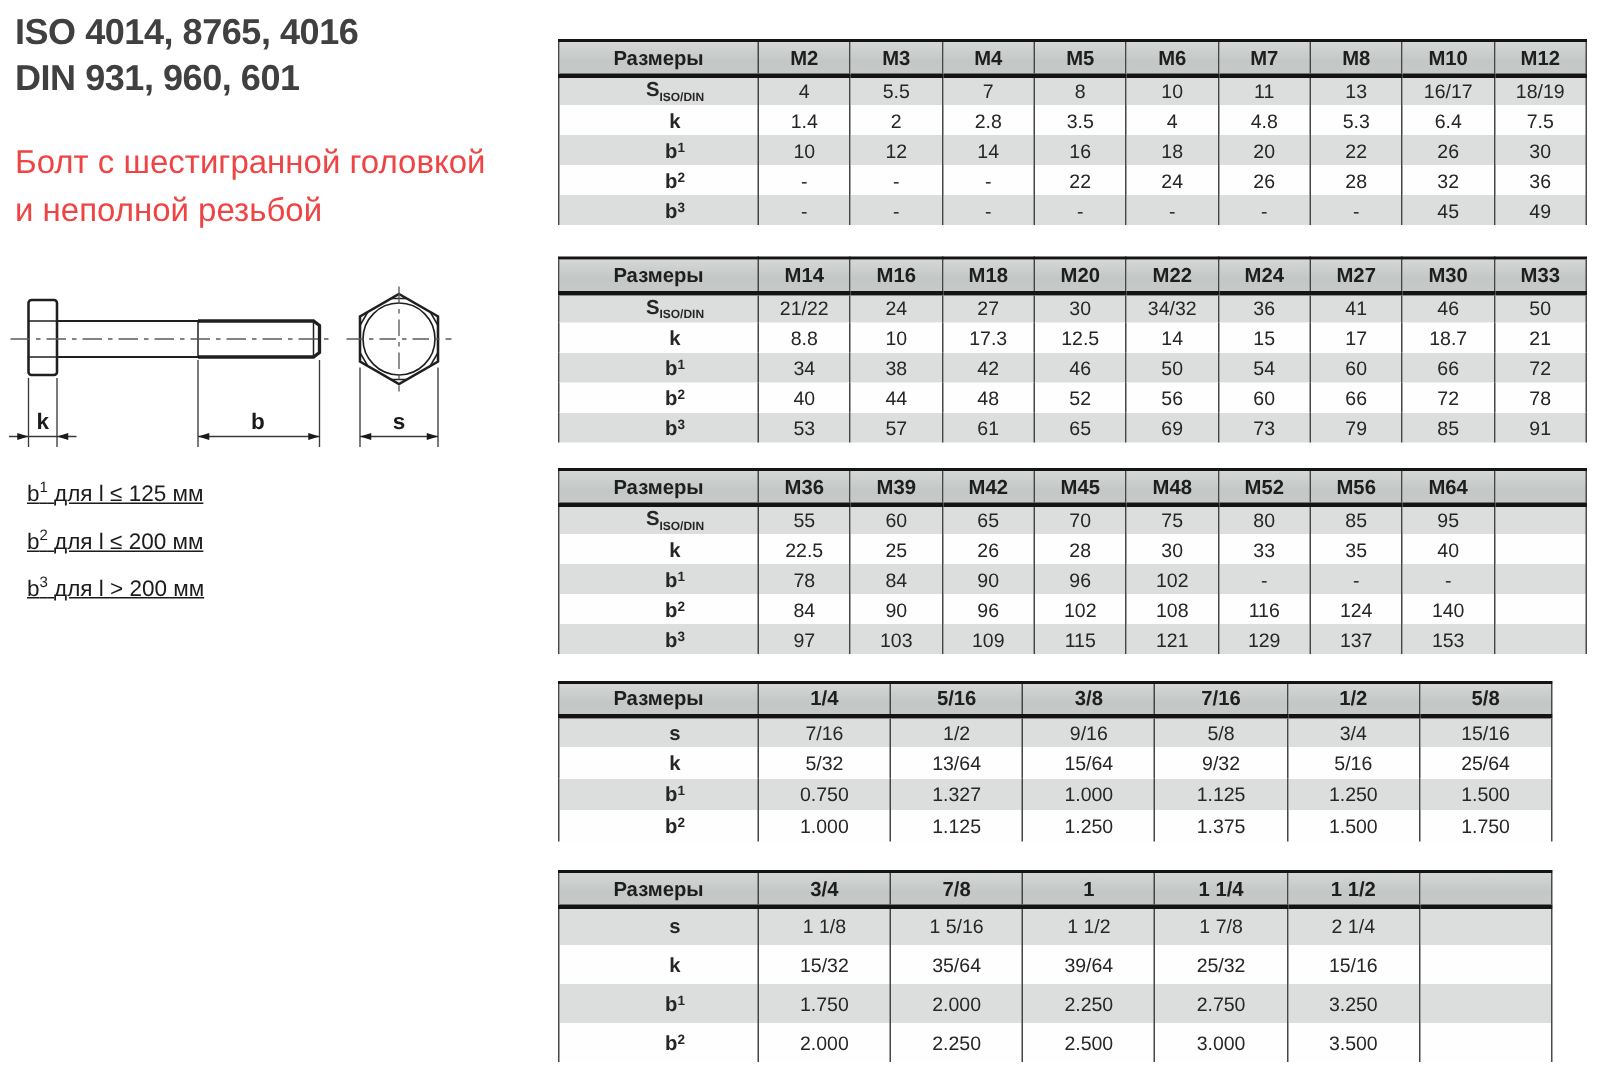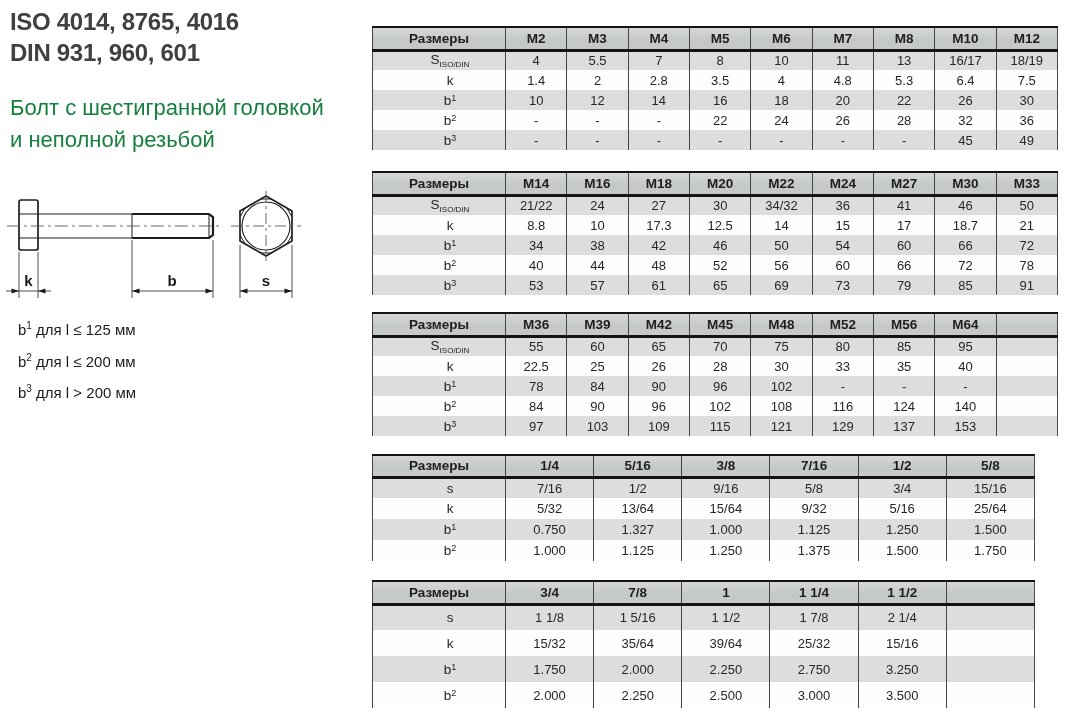--- a/index.html
+++ b/index.html
@@ -4,41 +4,41 @@
 <style>
   * { margin:0; padding:0; box-sizing:border-box; }
   html,body { background:#ffffff; }
   body { font-family:"Liberation Sans", sans-serif; color:#262626; }
   .page { position:relative; width:1067px; height:720px; background:#ffffff; overflow:hidden; }
 
   
   .title { position:absolute; left:10px; top:6px; font-size:24px; font-weight:bold;
            line-height:31px; color:#404040; letter-spacing:-0.3px; white-space:nowrap; }
   .subtitle { position:absolute; left:10px; top:92px; font-size:22px; line-height:32px;
-              color:#15803d; white-space:nowrap; }
+              color:#ef4444; white-space:nowrap; }
   .drawing { position:absolute; left:5px; top:188px; }
   .dim-label { font-family:"Liberation Sans",sans-serif; font-size:15px; font-weight:bold; fill:#1a1a1a; }
-  .footnotes { position:absolute; left:18px; top:312px; font-size:15px; line-height:27.5px; color:#1b1b1b; }
+  .footnotes { position:absolute; left:18px; top:312px; font-size:15px; line-height:27.5px; color:#1b1b1b;text-decoration:underline; }
   .footnotes sup { font-size:10px; }
 
   
   .tables-col { position:absolute; left:372px; top:26px; width:690px; }
   table.dim-table { border-collapse:collapse; table-layout:fixed;
                     border-left:1px solid #4a4a4a; border-right:1px solid #4a4a4a;
                     border-top:2px solid #141414; background:#ffffff; }
   table.dim-table col.label-col { width:133px; }
   table.dim-table th, table.dim-table td {
       border-left:1px solid #454545; text-align:center; vertical-align:middle;
       font-size:13px; color:#262626; padding:0 2px; overflow:hidden; white-space:nowrap; }
   table.dim-table thead th {
       background:linear-gradient(180deg,#d4d7d6 0%,#c3c7c6 60%,#c6c9c8 100%);
       border-bottom:3px solid #141414; font-weight:bold; font-size:13.5px; color:#1e1e1e; }
   table.dim-table tbody tr:nth-child(odd) { background:#dcdedd; }
   table.dim-table tbody tr:nth-child(even){ background:#fefefe; }
-  table.dim-table tbody th { font-weight:normal; font-size:13.5px;padding-left:24px; }
+  table.dim-table tbody th { font-weight:bold; font-size:13.5px;padding-left:24px; }
   table.dim-table tbody th sub { font-size:8px; vertical-align:-3px; letter-spacing:0; }
   table.dim-table tbody th sup { font-size:9px; vertical-align:4px; }
 
   .t1,.t2,.t3 { width:686px; }
   .t4,.t5 { width:663px; }
   .t1 { margin-bottom:21px; } .t2 { margin-bottom:17px; }
   .t3 { margin-bottom:18px; } .t4 { margin-bottom:19px; }
   .t1 thead th,.t2 thead th,.t3 thead th { height:23px; }
   .t1 tbody th,.t1 tbody td,.t2 tbody th,.t2 tbody td,.t3 tbody th,.t3 tbody td { height:20px; }
   .t4 thead th { height:22px; }

